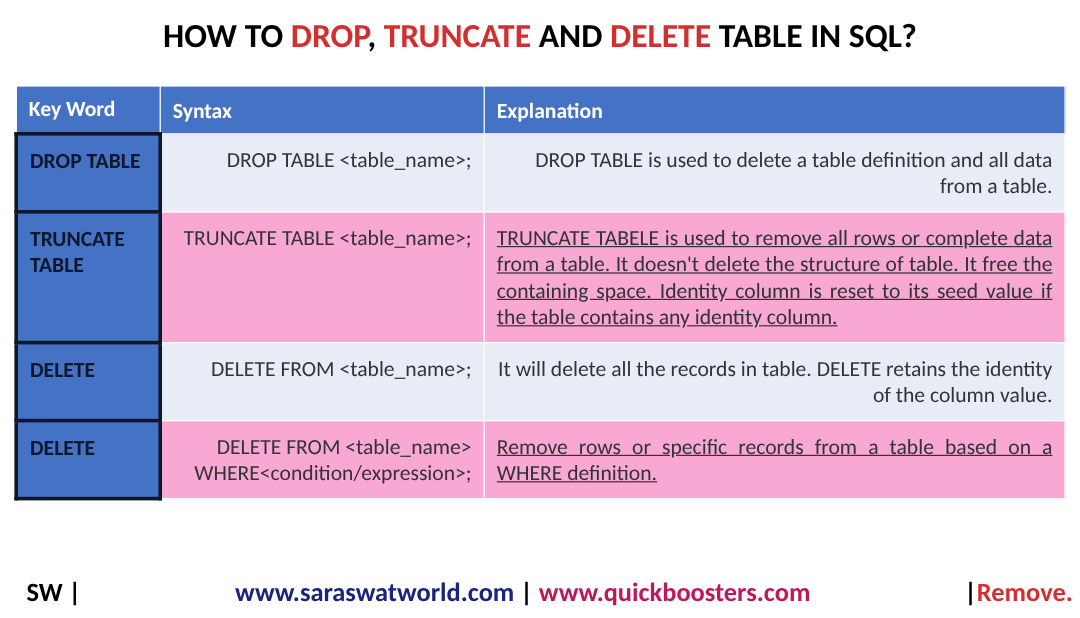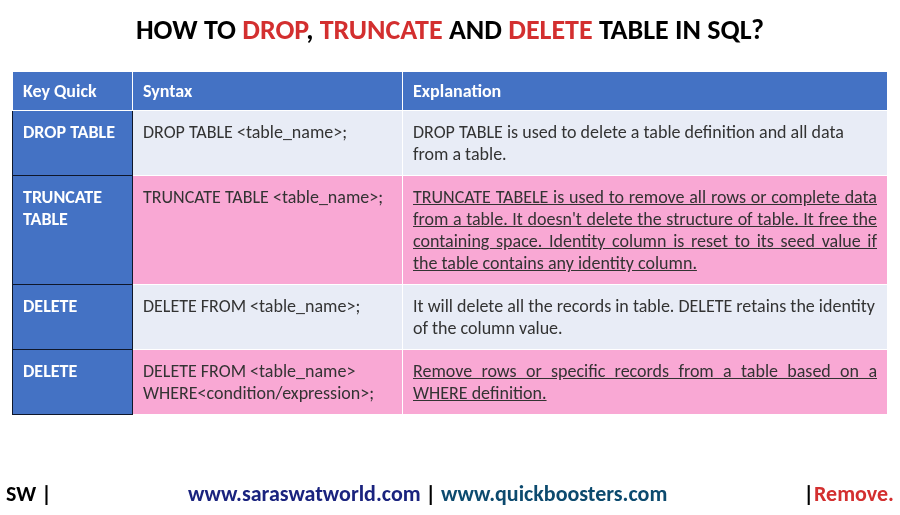--- a/index.html
+++ b/index.html
@@ -30,68 +30,69 @@
     th {
       background: #4472c4;
       color: #fff;
       font-weight: bold;
       text-align: left;
       padding: 8px 10px;
       border: 1px solid #fff;
     }
     td.keyword {
       background: #4472c4;
-      color: #ffffff;
+      color: #0f172a;
       font-weight: bold;
       vertical-align: top;
       padding: 10px;
       width: 120px;
-      border: 1px solid #0f172a;
+      border: 3px solid #0f172a;
     }
     td.syntax, td.explanation {
       vertical-align: top;
       padding: 10px;
       border: 1px solid #fff;
       color: #333;
+      text-align: right;
     }
     td.syntax { width: 270px; }
     tr.row-odd td.syntax, tr.row-odd td.explanation { background: #e8ecf6; }
     tr.row-even td.syntax, tr.row-even td.explanation { background: #f9a8d4; }
     td.explanation.justify { text-align: justify; text-decoration: underline; }
     .footer {
       position: absolute;
       bottom: 8px;
-      left: 0;
+      left: 16px;
       right: 0;
       display: flex;
       justify-content: space-between;
       align-items: baseline;
       padding: 0 6px;
       font-weight: bold;
       font-size: 22px;
     }
     .footer .left { color: #000; }
     .footer .center { color: #1a237e; }
     .footer .center .sep { color: #000; }
-    .footer .center .q { color: #0c4a6e; }
+    .footer .center .q { color: #be185d; }
     .footer .right { color: #d32f2f; }
     .footer .right .bar { color: #000; }
   </style>
 </head>
 <body>
 
 <div class="title">
   <span>HOW TO </span><span class="red">DROP</span><span>, </span><span class="red">TRUNCATE</span><span> AND </span><span class="red">DELETE</span><span> TABLE IN SQL?</span>
 </div>
 
 <div class="table-wrap">
   <table>
     <thead>
       <tr>
-        <th>Key Quick</th>
+        <th>Key Word</th>
         <th>Syntax</th>
         <th>Explanation</th>
       </tr>
     </thead>
     <tbody>
       <tr class="row-odd">
         <td class="keyword">DROP TABLE</td>
         <td class="syntax">DROP TABLE &lt;table_name&gt;;</td>
         <td class="explanation">DROP TABLE is used to delete a table definition and all data from a table.</td>
       </tr>

